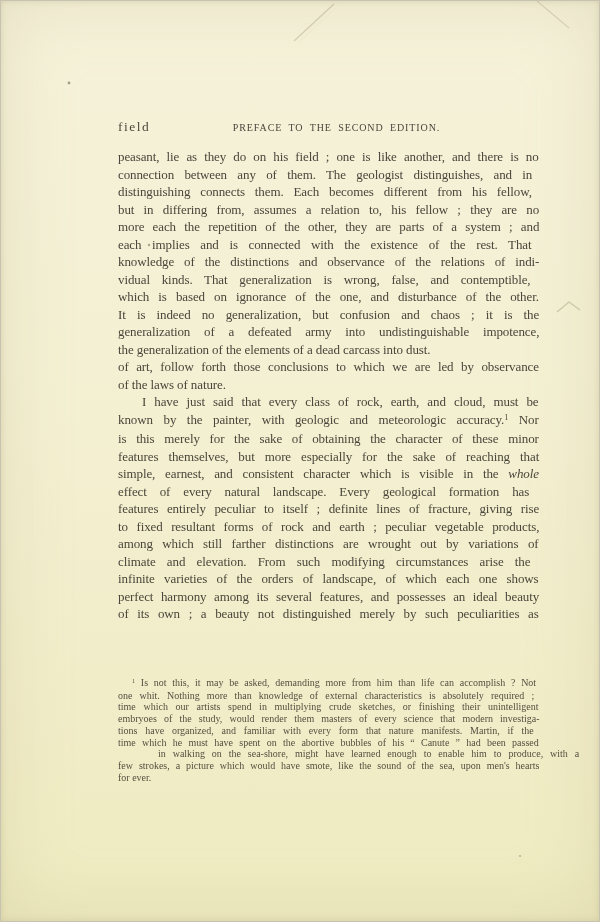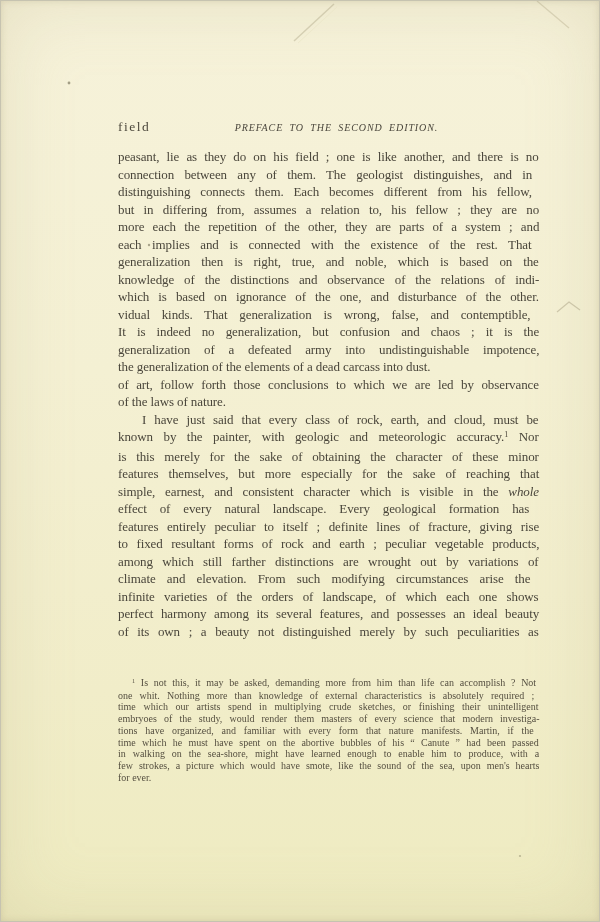--- a/index.html
+++ b/index.html
@@ -8,21 +8,21 @@
     background:linear-gradient(180deg,#f6f2da 0%,#f4f0d3 40%,#f1edc9 75%,#eeebc0 100%);
     border:1px solid #c6c3b0;
     box-shadow:inset 0 0 70px rgba(190,178,135,.28), inset 0 0 6px rgba(160,150,115,.3);
     overflow:hidden;
     font-family:"Liberation Serif","DejaVu Serif",serif;
     color:#4a463b;
   }
   .header-row{position:absolute;left:117px;top:118px;width:421px;height:20px;}
   .folio{position:absolute;left:0;top:0;font-size:13.5px;letter-spacing:1.5px;color:#4e4a3e;}
   .running-header{position:absolute;left:8px;right:-8px;top:3px;text-align:center;
-    font-size:10px;letter-spacing:0.9px;word-spacing:3px;color:#4a463c;font-style:italic;}
+    font-size:10px;letter-spacing:0.9px;word-spacing:3px;color:#4a463c;}
   .body-text{position:absolute;left:117px;top:147px;width:421px;
     font-size:13px;line-height:17.5px;letter-spacing:-0.1px;}
   .fn-block{position:absolute;left:117px;top:676px;width:421px;
     font-size:10px;line-height:11.7px;letter-spacing:0;color:#554f40;}
   .text-line{white-space:nowrap;}
   sup{font-size:0.62em;vertical-align:baseline;position:relative;top:-0.45em;}
   i{font-style:italic;}
   .decor{position:absolute;left:0;top:0;pointer-events:none;}
 </style>
 </head>
@@ -45,24 +45,23 @@
     <span class="running-header">PREFACE TO THE SECOND EDITION.</span>
   </div>
 
   <div class="body-text">
       <div class="text-line"><span style="word-spacing: 4px;">peasant, lie as they do on his field ; one is like another, and there is no</span></div>
       <div class="text-line"><span style="word-spacing: 7.2px;">connection between any of them.  The geologist distinguishes, and in</span></div>
       <div class="text-line"><span style="word-spacing: 6.78px;">distinguishing connects them.  Each becomes different from his fellow,</span></div>
       <div class="text-line"><span style="word-spacing: 6.15px;">but in differing from, assumes a relation to, his fellow ; they are no</span></div>
       <div class="text-line"><span style="word-spacing: 5.14px;">more each the repetition of the other, they are parts of a system ; and</span></div>
       <div class="text-line"><span style="word-spacing: 7.5px;">each implies and is connected with the existence of the rest.  That</span></div>
-      <div class="text-line"><span style="word-spacing: 7.82px;">generalization then is right, true, and noble, which is based on the</span></div>
       <div class="text-line"><span style="word-spacing: 6.8px;">knowledge of the distinctions and observance of the relations of indi-</span></div>
+      <div class="text-line"><span style="word-spacing: 8.67px;">vidual kinds.  That generalization is wrong, false, and contemptible,</span></div>
       <div class="text-line"><span style="word-spacing: 5.92px;">which is based on ignorance of the one, and disturbance of the other.</span></div>
-      <div class="text-line"><span style="word-spacing: 8.67px;">vidual kinds.  That generalization is wrong, false, and contemptible,</span></div>
       <div class="text-line"><span style="word-spacing: 8px;">It is indeed no generalization, but confusion and chaos ; it is the</span></div>
       <div class="text-line"><span style="word-spacing: 10.71px;">generalization of a defeated army into undistinguishable impotence,</span></div>
       <div class="text-line"><span>the generalization of the elements of a dead carcass into dust.</span></div>
       <div class="text-line"><span style="word-spacing: 4.42px;">of art, follow forth those conclusions to which we are led by observance</span></div>
       <div class="text-line"><span>of the laws of nature.</span></div>
       <div class="text-line" style="padding-left: 24px;"><span style="word-spacing: 4.92px;">I have just said that every class of rock, earth, and cloud, must be</span></div>
       <div class="text-line"><span style="word-spacing: 7.44px;">known by the painter, with geologic and meteorologic accuracy.<sup>1</sup> Nor</span></div>
       <div class="text-line"><span style="word-spacing: 6.58px;">is this merely for the sake of obtaining the character of these minor</span></div>
       <div class="text-line"><span style="word-spacing: 6.9px;">features themselves, but more especially for the sake of reaching that</span></div>
       <div class="text-line"><span style="word-spacing: 6.7px;">simple, earnest, and consistent character which is visible in the <i>whole</i></span></div>
@@ -76,18 +75,18 @@
       <div class="text-line"><span style="word-spacing: 5.5px;">of its own ; a beauty not distinguished merely by such peculiarities as</span></div>
     </div>
 
   <div class="fn-block">
       <div class="text-line" style="padding-left: 14px;"><span style="word-spacing: 3.22px;"><sup>1</sup> Is not this, it may be asked, demanding more from him than life can accomplish ?  Not</span></div>
       <div class="text-line"><span style="word-spacing: 4.62px;">one whit.  Nothing more than knowledge of external characteristics is absolutely required ;</span></div>
       <div class="text-line"><span style="word-spacing: 5.17px;">time which our artists spend in multiplying crude sketches, or finishing their unintelligent</span></div>
       <div class="text-line"><span style="word-spacing: 4.62px;">embryoes of the study, would render them masters of every science that modern investiga-</span></div>
       <div class="text-line"><span style="word-spacing: 5.29px;">tions have organized, and familiar with every form that nature manifests.  Martin, if the</span></div>
       <div class="text-line"><span style="word-spacing: 3.76px;">time which he must have spent on the abortive bubbles of his “ Canute ” had been passed</span></div>
-      <div class="text-line"><span style="word-spacing: 4.4px;">in walking on the sea-shore, might have learned enough to enable him to produce, with a</span></div>
+      <div class="text-line"><span style="word-spacing: 4.4px; margin-left: 40px;">in walking on the sea-shore, might have learned enough to enable him to produce, with a</span></div>
       <div class="text-line"><span style="word-spacing: 3.44px;">few strokes, a picture which would have smote, like the sound of the sea, upon men's hearts</span></div>
       <div class="text-line"><span>for ever.</span></div>
     </div>
 
 </div>
 
 </body></html>

